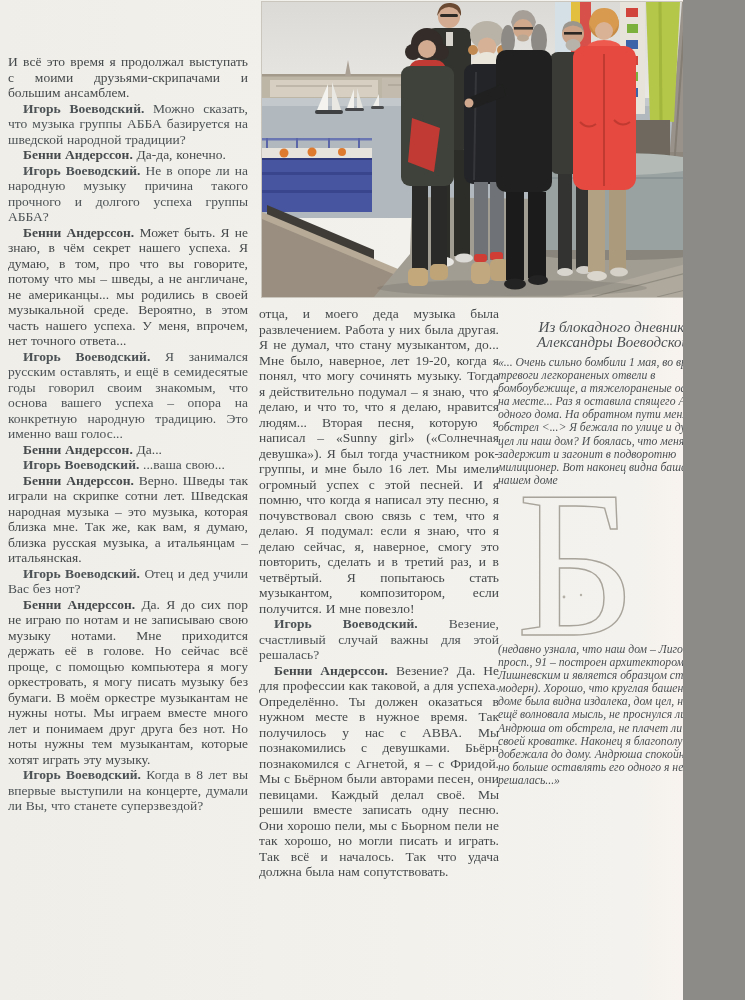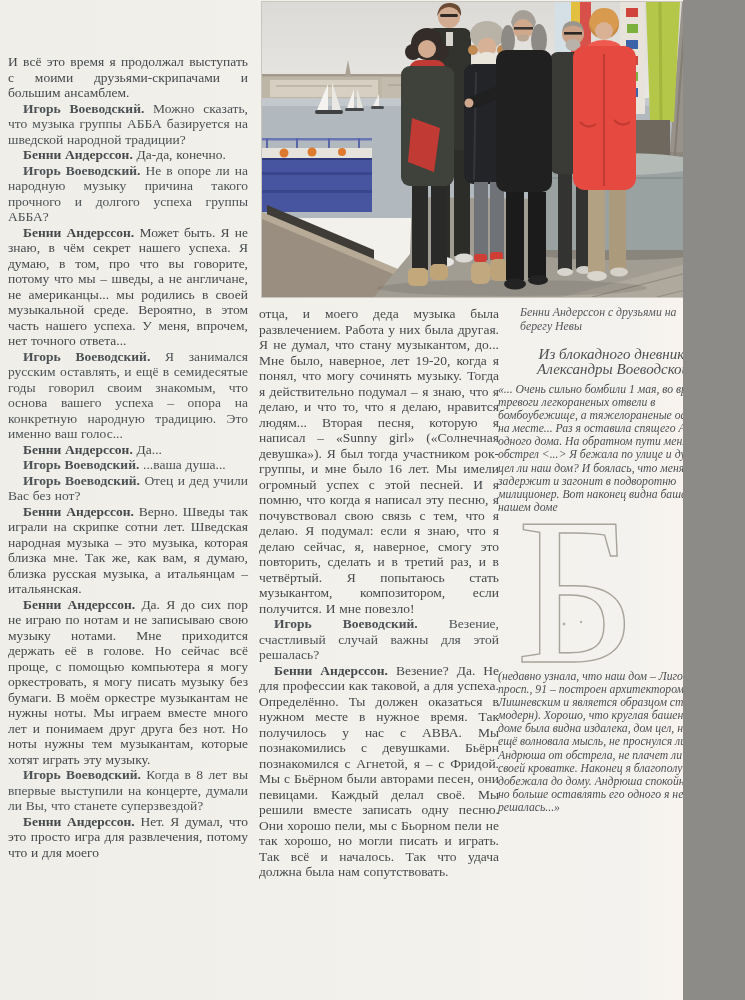--- a/index.html
+++ b/index.html
@@ -33,26 +33,25 @@
 <div class="page">
 
   <div class="col col-left">
       <p class="para n cont"><span>И всё это время я продолжал выступать с моими друзьями-скрипачами и большим ансамблем.</span></p>
       <p class="para q"><b class="speaker">Игорь Воеводский.</b> <span>Можно сказать, что музыка группы АББА базируется на шведской народной традиции?</span></p>
       <p class="para a"><b class="speaker">Бенни Андерссон.</b> <span>Да-да, конечно.</span></p>
       <p class="para q"><b class="speaker">Игорь Воеводский.</b> <span>Не в опоре ли на народную музыку причина такого прочного и долгого успеха группы АББА?</span></p>
       <p class="para a"><b class="speaker">Бенни Андерссон.</b> <span>Может быть. Я не знаю, в чём секрет нашего успеха. Я думаю, в том, про что вы говорите, потому что мы – шведы, а не англичане, не американцы... мы родились в своей музыкальной среде. Вероятно, в этом часть нашего успеха. У меня, впрочем, нет точного ответа...</span></p>
       <p class="para q"><b class="speaker">Игорь Воеводский.</b> <span>Я занимался русским оставлять, и ещё в семидесятые годы говорил своим знакомым, что основа вашего успеха – опора на конкретную народную традицию. Это именно ваш голос...</span></p>
       <p class="para a"><b class="speaker">Бенни Андерссон.</b> <span>Да...</span></p>
-      <p class="para q"><b class="speaker">Игорь Воеводский.</b> <span>...ваша душа...</span></p>
+      <p class="para q"><b class="speaker">Игорь Воеводский.</b> <span>...ваша свою...</span></p>
+      <p class="para a"><b class="speaker">Бенни Андерссон.</b> <span>Верно. Шведы так играли на скрипке сотни лет. Шведская народная музыка – это музыка, которая близка мне. Так же, как вам, я думаю, близка русская музыка, а итальянцам – итальянская.</span></p>
       <p class="para q"><b class="speaker">Игорь Воеводский.</b> <span>Отец и дед учили Вас без нот?</span></p>
-      <p class="para a"><b class="speaker">Бенни Андерссон.</b> <span>Верно. Шведы так играли на скрипке сотни лет. Шведская народная музыка – это музыка, которая близка мне. Так же, как вам, я думаю, близка русская музыка, а итальянцам – итальянская.</span></p>
       <p class="para a"><b class="speaker">Бенни Андерссон.</b> <span>Да. Я до сих пор не играю по нотам и не записываю свою музыку нотами. Мне приходится держать её в голове. Но сейчас всё проще, с помощью компьютера я могу оркестровать, я могу писать музыку без бумаги. В моём оркестре музыкантам не нужны ноты. Мы играем вместе много лет и понимаем друг друга без нот. Но ноты нужны тем музыкантам, которые хотят играть эту музыку.</span></p>
       <p class="para q"><b class="speaker">Игорь Воеводский.</b> <span>Когда в 8 лет вы впервые выступили на концерте, думали ли Вы, что станете суперзвездой?</span></p>
-      <p class="para a"><b class="speaker">Бенни Андерссон.</b> <span>Нет. Я думал, что это просто игра для развлечения, потому что и для моего</span></p>
     </div>
 
   <figure class="photo">
     <svg width="476" height="295" viewBox="0 0 476 295">
       <defs>
         <linearGradient id="sky" x1="0" y1="0" x2="0" y2="1">
           <stop offset="0" stop-color="#dbdad6"></stop>
             <stop offset="1" stop-color="#eae9e5"></stop>
         </linearGradient>
       </defs>
@@ -234,21 +233,20 @@
     </svg>
   </figure>
 
   <div class="col col-middle">
       <p class="para a cont"><span>отца, и моего деда музыка была развлечением. Работа у них была другая. Я не думал, что стану музыкантом, до... Мне было, наверное, лет 19-20, когда я понял, что могу сочинять музыку. Тогда я действительно подумал – я знаю, что я делаю, и что то, что я делаю, нравится людям... Вторая песня, которую я написал – «Sunny girl» («Солнечная девушка»). Я был тогда участником рок-группы, и мне было 16 лет. Мы имели огромный успех с этой песней. И я помню, что когда я написал эту песню, я почувствовал свою связь с тем, что я делаю. Я подумал: если я знаю, что я делаю сейчас, я, наверное, смогу это повторить, сделать и в третий раз, и в четвёртый. Я попытаюсь стать музыкантом, композитором, если получится. И мне повезло!</span></p>
       <p class="para q"><b class="speaker">Игорь Воеводский.</b> <span>Везение, счастливый случай важны для этой решалась?</span></p>
       <p class="para a"><b class="speaker">Бенни Андерссон.</b> <span>Везение? Да. Не для профессии как таковой, а для успеха. Определённо. Ты должен оказаться в нужном месте в нужное время. Так получилось у нас с АВВА. Мы познакомились с девушками. Бьёрн познакомился с Агнетой, я – с Фридой. Мы с Бьёрном были авторами песен, они певицами. Каждый делал своё. Мы решили вместе записать одну песню. Они хорошо пели, мы с Бьорном пели не так хорошо, но могли писать и играть. Так всё и началось. Так что удача должна была нам сопутствовать.</span></p>
     </div>
 
   <aside class="sidebar">
-    <p class="caption">Бенни Андерссон с друзьями на берегу Невы</p>
     <h3 class="diary-heading">Из блокадного дневника Александры Воеводской.</h3>
     <p class="diary">«... Очень сильно бомбили 1 мая, во время тревоги легкораненых отвели в бомбоубежище, а тяжелораненые остались на месте... Раз я оставила спящего Андрюшу одного дома. На обратном пути меня застиг обстрел &lt;...&gt; Я бежала по улице и думала: цел ли наш дом? И боялась, что меня задержит и загонит в подворотню милиционер. Вот наконец видна башенка на нашем доме</p>
     <div class="dropcap">
       <svg width="150" height="148" viewBox="0 0 150 148">
         <text x="2" y="144" font-family="Liberation Serif, DejaVu Serif, serif" font-size="210" fill="none" stroke="#a9a49b" stroke-width="1.4">Б</text>
         <circle cx="50" cy="106" r="1.4" fill="#b5b0a7"></circle>
         <circle cx="67" cy="104" r="1.2" fill="#b5b0a7"></circle>
       </svg>
     </div>
     <p class="diary">(недавно узнала, что наш дом – Лиговский просп., 91 – построен архитектором Лишневским и является образцом стиля модерн). Хорошо, что круглая башенка на доме была видна издалека, дом цел, но меня ещё волновала мысль, не проснулся ли Андрюша от обстрела, не плачет ли один в своей кроватке. Наконец я благополучно добежала до дому. Андрюша спокойно спал, но больше оставлять его одного я не решалась...»</p>

